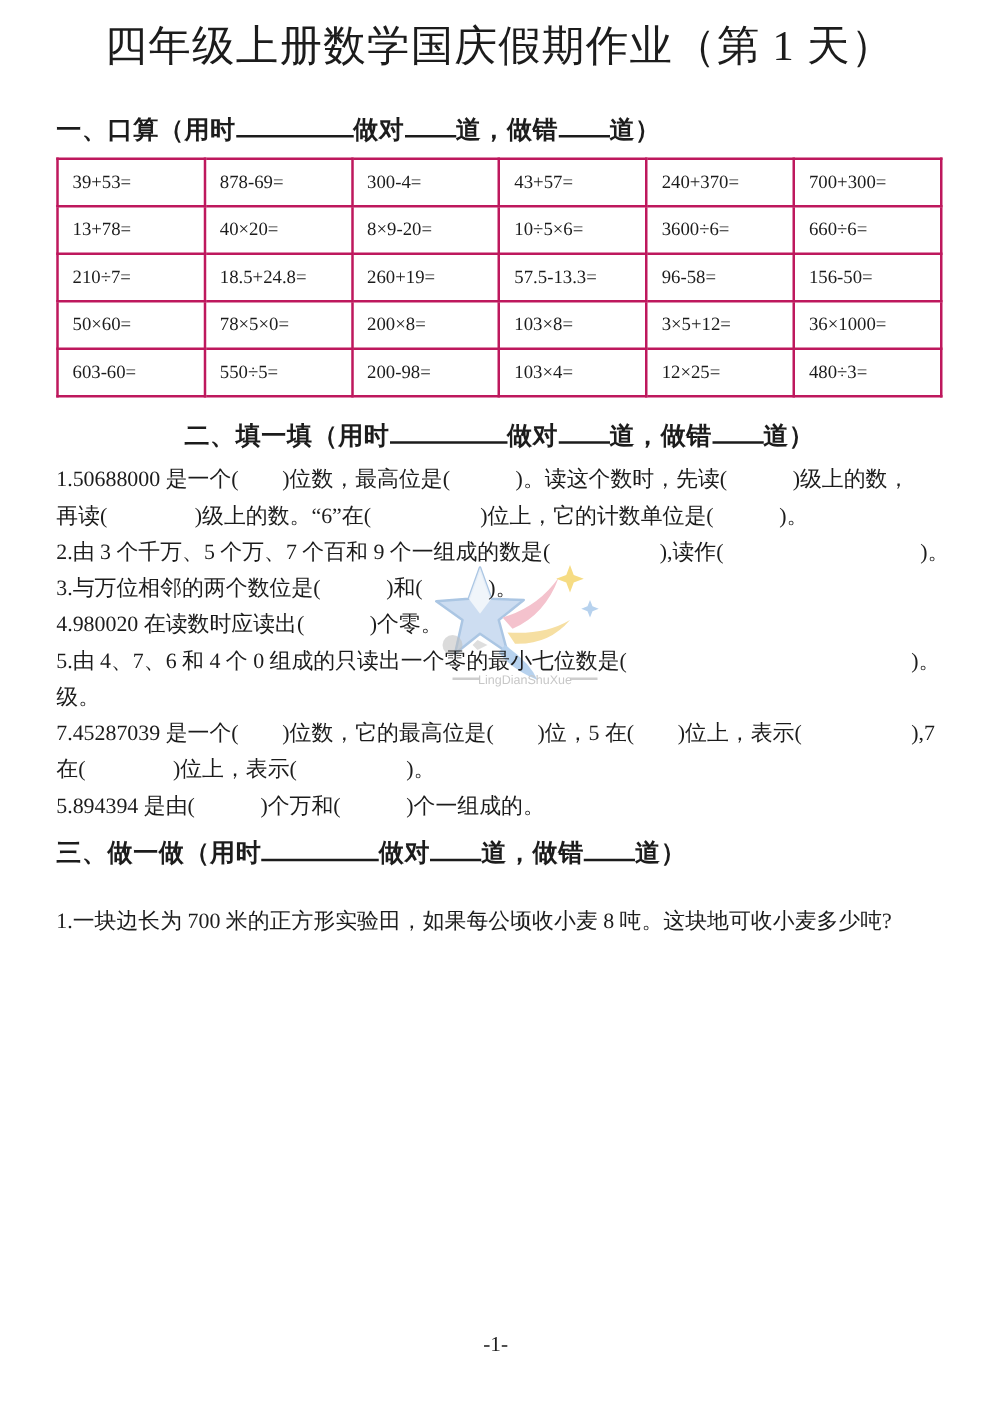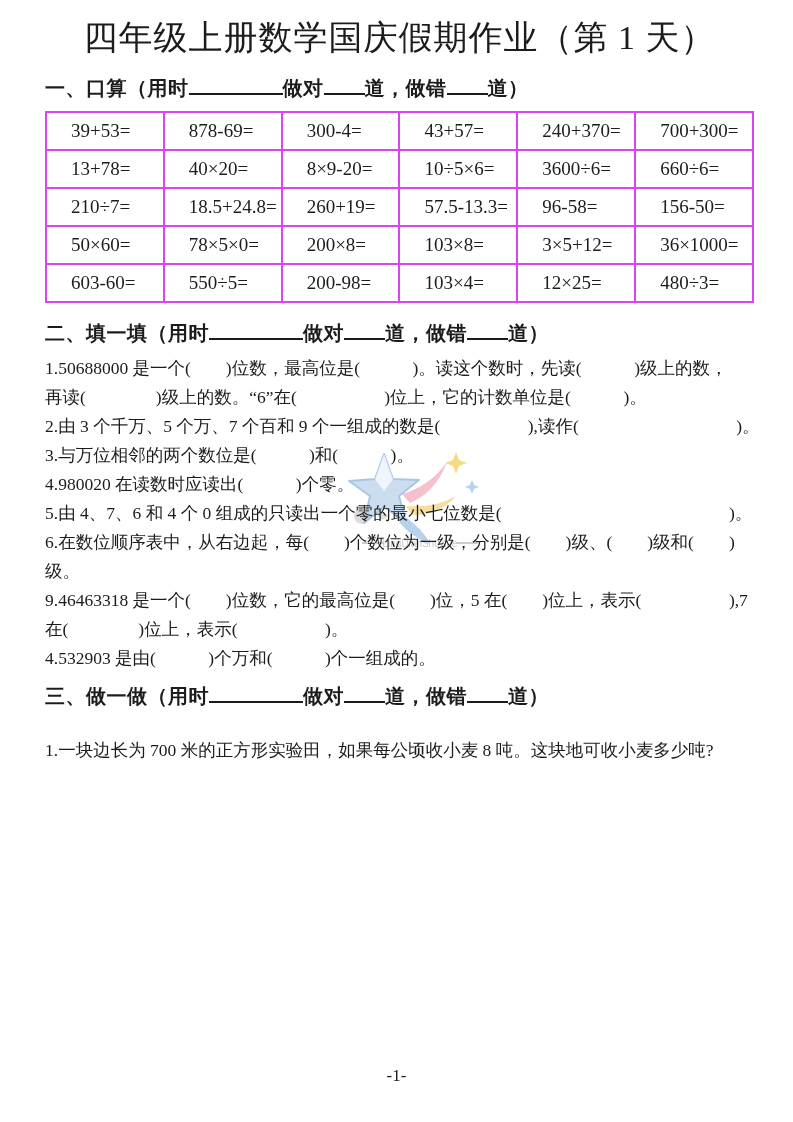--- a/index.html
+++ b/index.html
@@ -20,42 +20,42 @@
     font-weight:normal;
     letter-spacing:1px;
     line-height:1.3;
   }
   .section-header {
     font-size:20px;
     font-weight:bold;
     letter-spacing:0.5px;
     white-space:nowrap;
   }
-  .sh1 { margin-top:15px;font-family:Liberation Serif, serif; }
-  .sh2 { margin-top:17px; }
+  .sh1 { margin-top:30px;font-family:Liberation Serif, serif; }
+  .sh2 { margin-top:17px;text-align:center; }
   .sh3 { margin-top:10px; }
   .blank {
     display:inline-block;
     border-bottom:2px solid #1c1c1c;
     height:0.95em;
     vertical-align:baseline;
   }
   .blank-long  { width:94px; }
   .blank-short { width:41px; }
   table.oral {
     margin-top:9px;
     width:709px;
     border-collapse:collapse;
     table-layout:fixed;
   }
   table.oral td {
-    border:2px solid #d946ef;
+    border:2px solid #be185d;
     height:38px;
-    font-size:19px;
-    padding-left:24px;
+    font-size:15px;
+    padding-left:11px;
     vertical-align:middle;
     white-space:nowrap;
     overflow:hidden;
   }
   .fill-area { margin-top:7px; }
   .fill-line {
     font-size:17.5px;
     line-height:29px;
     white-space:pre;
     overflow:hidden;
@@ -162,25 +162,24 @@
       <span>二、填一填（用时</span><span class="blank blank-long"></span><span>做对</span><span class="blank blank-short"></span><span>道，做错</span><span class="blank blank-short"></span><span>道）</span>
     </div>
 
     <div class="fill-area">
       <div class="fill-line">1.50688000 是一个(　　)位数，最高位是(　　　)。读这个数时，先读(　　　)级上的数，</div>
       <div class="fill-line">再读(　　　　)级上的数。“6”在(　　　　　)位上，它的计数单位是(　　　)。</div>
       <div class="fill-line">2.由 3 个千万、5 个万、7 个百和 9 个一组成的数是(　　　　　),读作(　　　　　　　　　)。</div>
       <div class="fill-line">3.与万位相邻的两个数位是(　　　)和(　　　)。</div>
       <div class="fill-line">4.980020 在读数时应读出(　　　)个零。</div>
       <div class="fill-line">5.由 4、7、6 和 4 个 0 组成的只读出一个零的最小七位数是(　　　　　　　　　　　　　)。</div>
-      <div class="fill-line">6.在数位顺序表中，从右边起，每(　　)个数位为一级，分别是(　　)级、(　　)级和(　　)</div>
       <div class="fill-line">级。</div>
-      <div class="fill-line">9.46463318 是一个(　　)位数，它的最高位是(　　)位，5 在(　　)位上，表示(　　　　　),7</div>
+      <div class="fill-line">7.45287039 是一个(　　)位数，它的最高位是(　　)位，5 在(　　)位上，表示(　　　　　),7</div>
       <div class="fill-line">在(　　　　)位上，表示(　　　　　)。</div>
-      <div class="fill-line">4.532903 是由(　　　)个万和(　　　)个一组成的。</div>
+      <div class="fill-line">5.894394 是由(　　　)个万和(　　　)个一组成的。</div>
     </div>
 
     <div class="section-header sh3">
       <span>三、做一做（用时</span><span class="blank blank-long"></span><span>做对</span><span class="blank blank-short"></span><span>道，做错</span><span class="blank blank-short"></span><span>道）</span>
     </div>
 
     <div class="problem p1">1.一块边长为 700 米的正方形实验田，如果每公顷收小麦 8 吨。这块地可收小麦多少吨?</div>
 
   </div>
 

